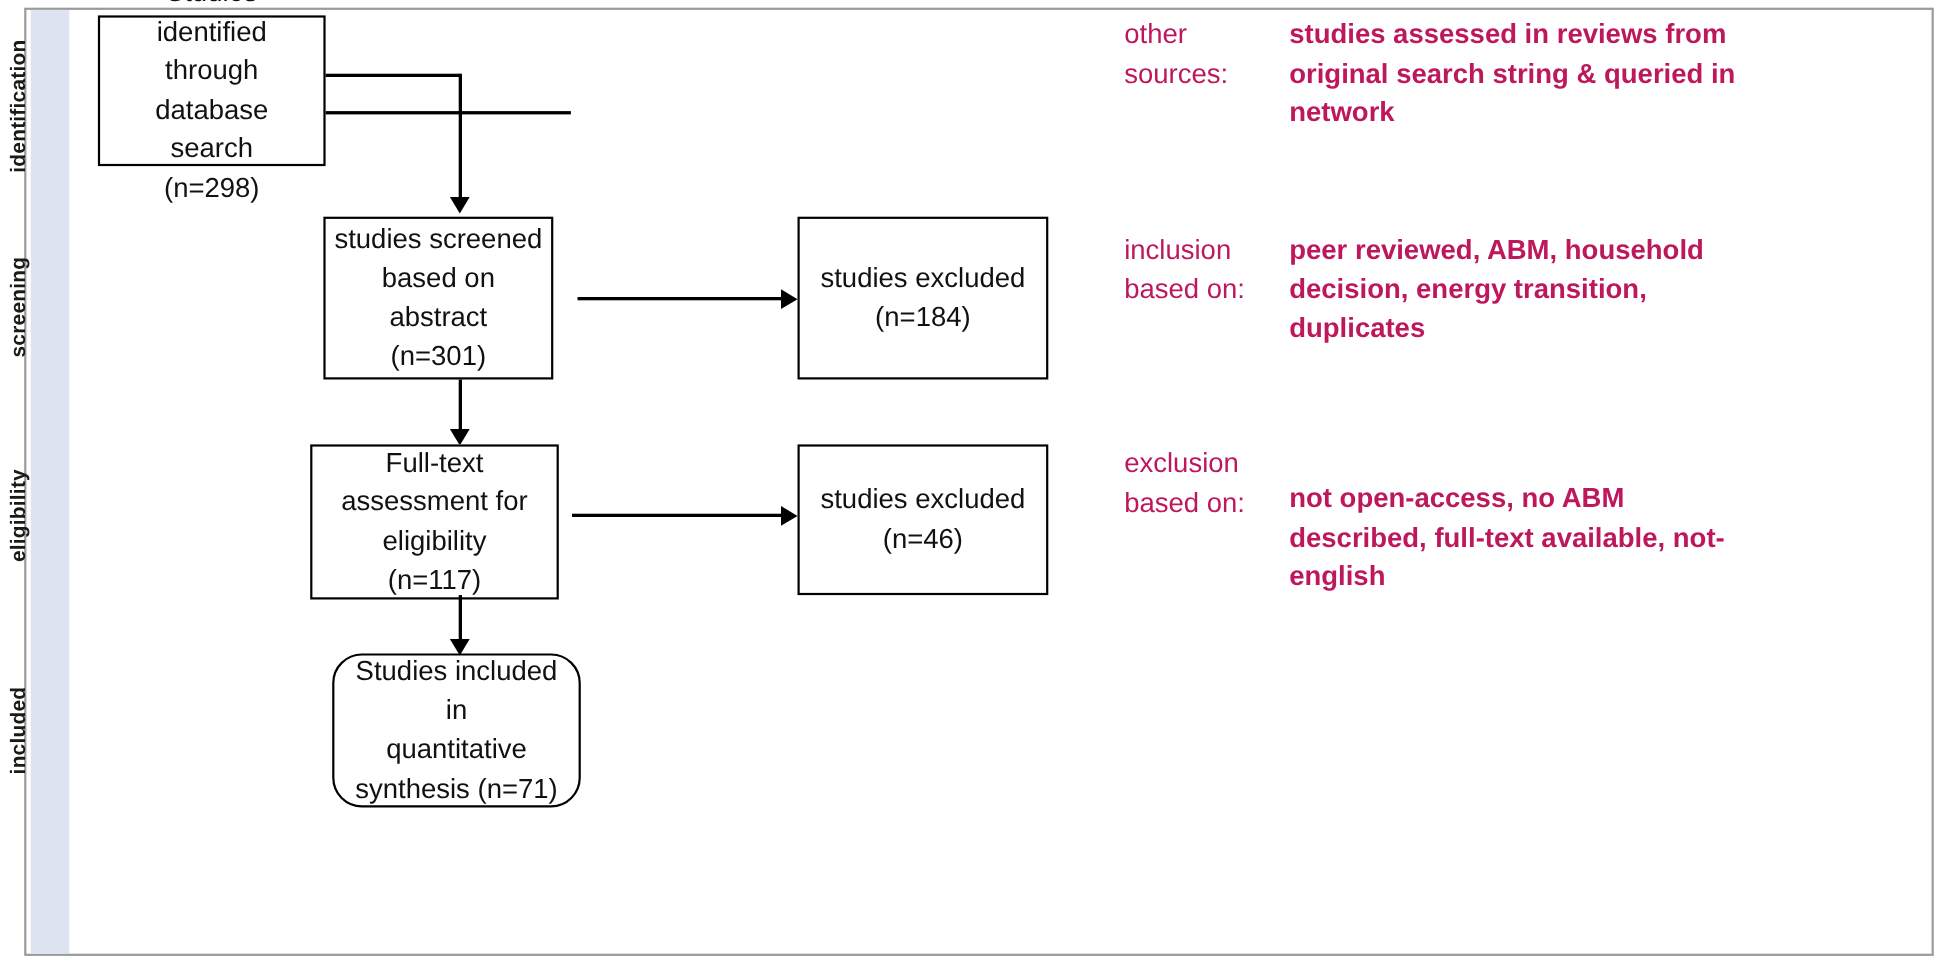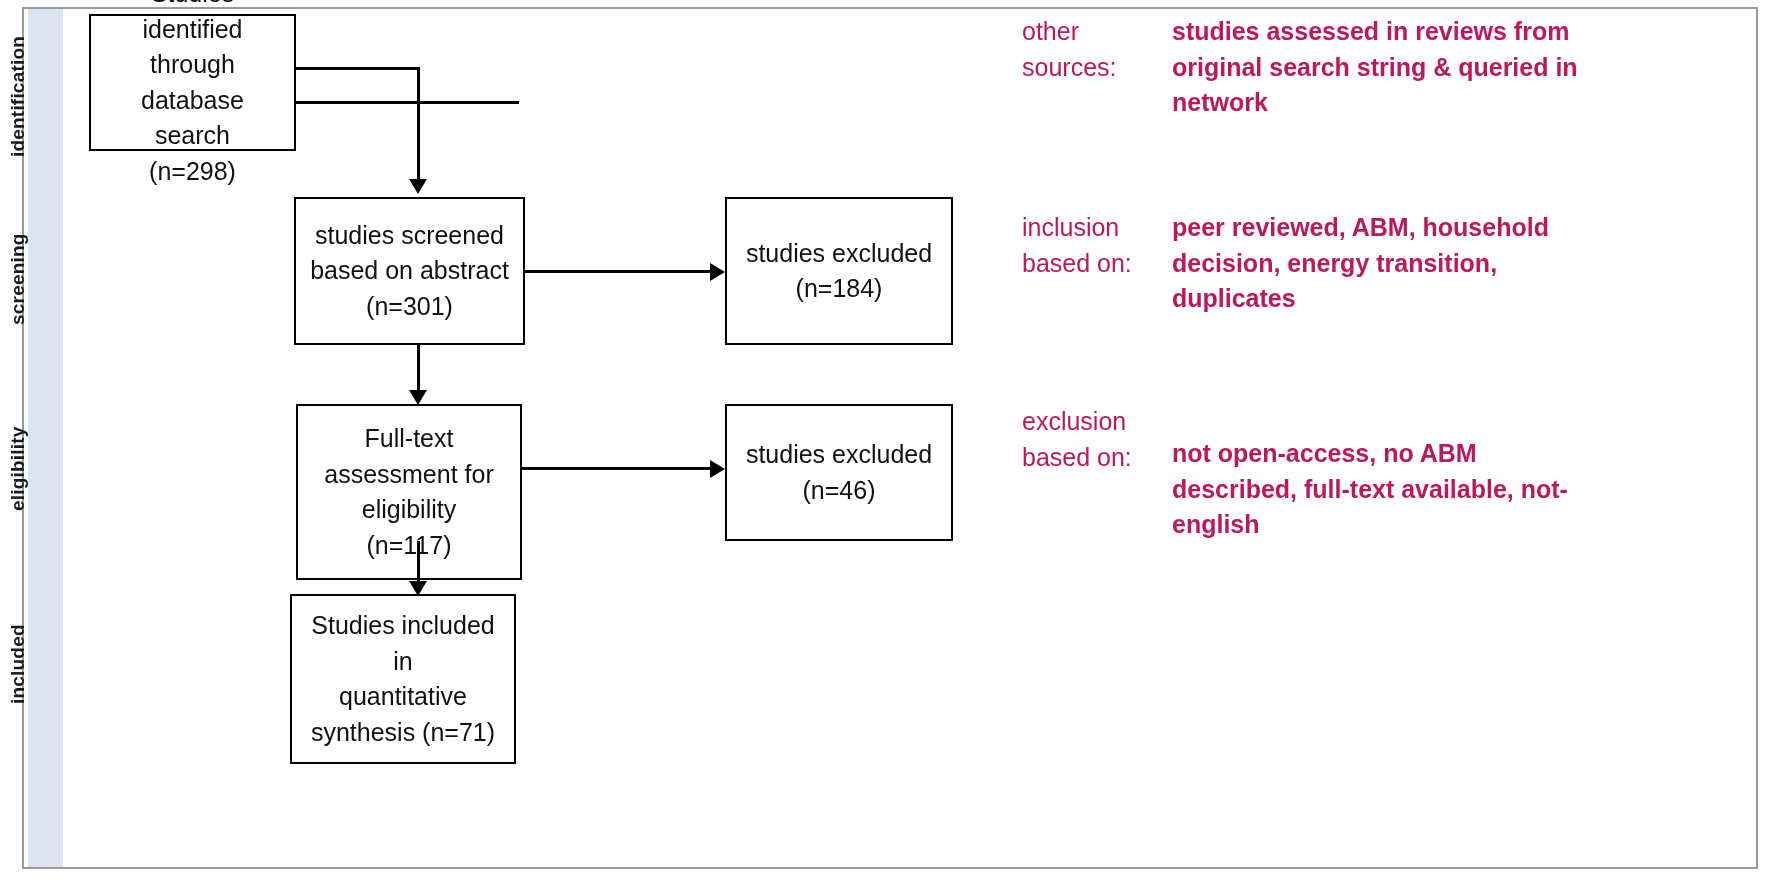--- a/index.html
+++ b/index.html
@@ -71,56 +71,56 @@
 (n=298)</span>
   </div>
 
 
   <div class="ln hline" style="left:296px;top:67px;width:122px;"></div>
   <div class="ln hline" style="left:296px;top:101px;width:223px;"></div>
   <div class="ln vline" style="left:417px;top:67px;height:34px;"></div>
   <div class="ln vline" style="left:417px;top:101px;height:80px;"></div>
   <div class="arrow-down" style="left:409px;top:179px;"></div>
 
-  <div class="node" style="left:294px;top:197px;width:231px;height:148px;">
+  <div class="node" style="left:294px;top:197px;width:209px;height:148px;">
     <span style="white-space: pre-line;">studies screened
 based on abstract
 (n=301)</span>
   </div>
 
   <div class="node" style="left:725px;top:197px;width:228px;height:148px;">
     <span style="white-space: pre-line;">studies excluded
 (n=184)</span>
   </div>
 
   <div class="ln hline" style="left:525px;top:270px;width:186px;"></div>
   <div class="arrow-right" style="left:710px;top:263px;"></div>
 
   <div class="ln vline" style="left:417px;top:345px;height:47px;"></div>
   <div class="arrow-down" style="left:409px;top:390px;"></div>
 
-  <div class="node" style="left:296px;top:404px;width:226px;height:176px;">
+  <div class="node" style="left:282px;top:404px;width:226px;height:141px;">
     <span style="white-space: pre-line;">Full-text
 assessment for
 eligibility
 (n=117)</span>
   </div>
 
   <div class="node" style="left:725px;top:404px;width:228px;height:137px;">
     <span style="white-space: pre-line;">studies excluded
 (n=46)</span>
   </div>
 
   <div class="ln hline" style="left:520px;top:467px;width:191px;"></div>
   <div class="arrow-right" style="left:710px;top:460px;"></div>
 
   <div class="ln vline" style="left:417px;top:541px;height:42px;"></div>
   <div class="arrow-down" style="left:409px;top:581px;"></div>
 
-  <div class="node" style="left:290px;top:594px;width:226px;height:170px;">
+  <div class="node" style="left:302px;top:594px;width:226px;height:140px;border-radius:27px;">
     <span style="white-space: pre-line;">Studies included in
 quantitative
 synthesis (n=71)</span>
   </div>
 
   <div class="note" style="left:1022px;top:14px;width:720px;">
     <div class="note-key" style="white-space: pre-line;">other
 sources:</div>
     <div class="note-val" style="white-space: pre-line;">studies assessed in reviews from
 original search string  &amp; queried in

